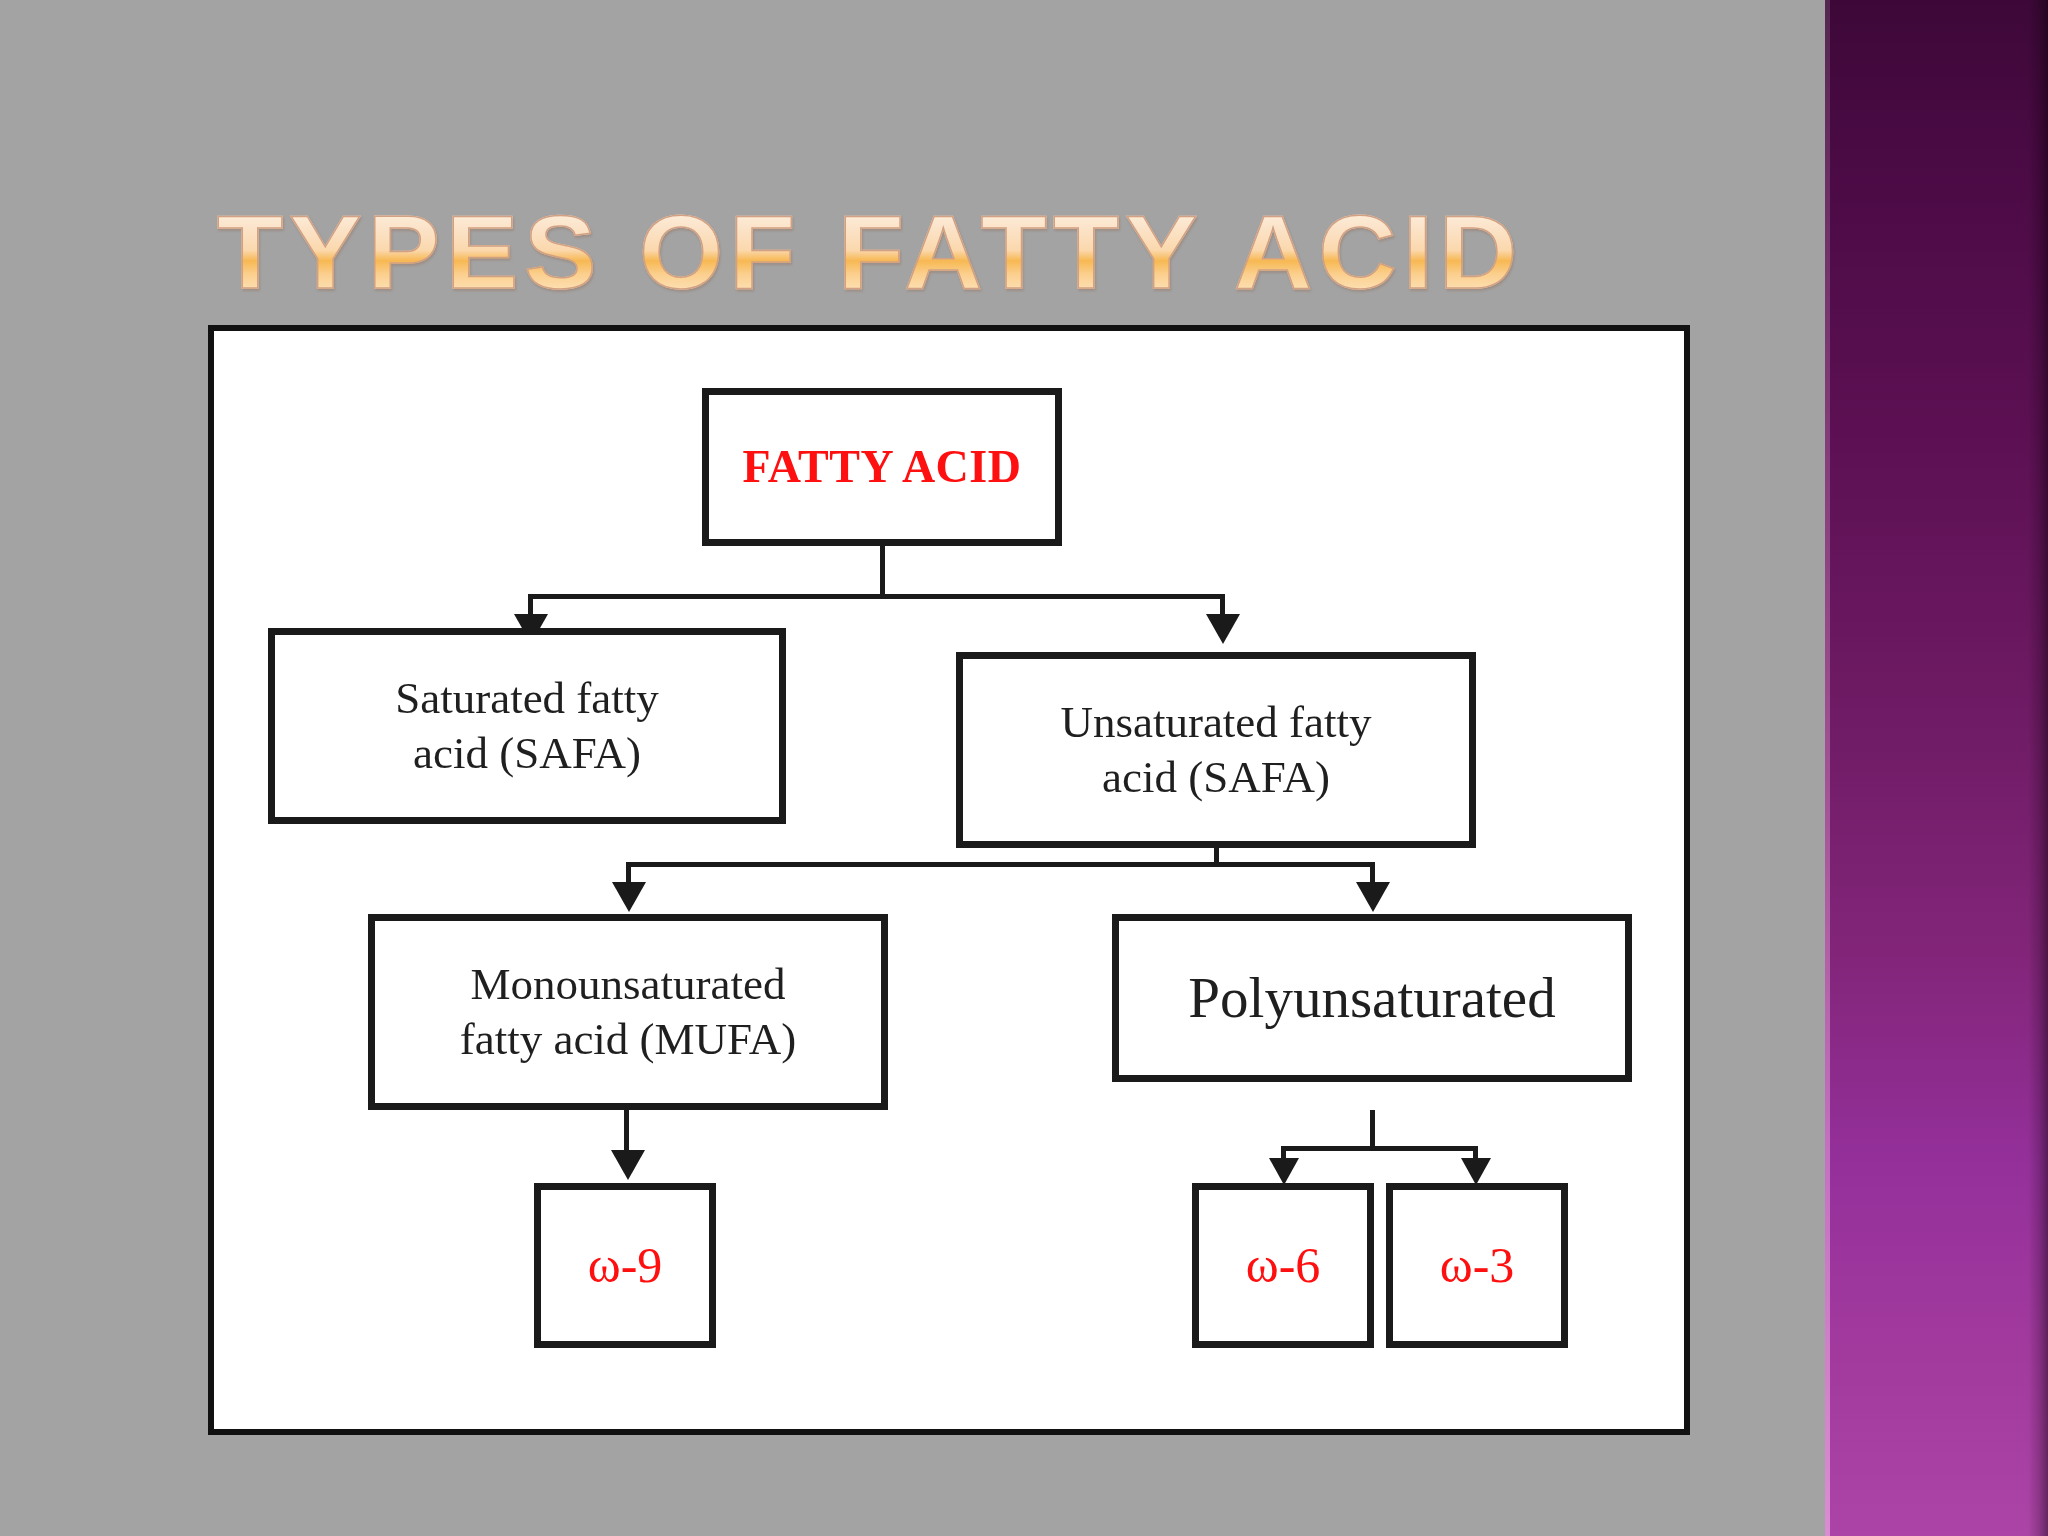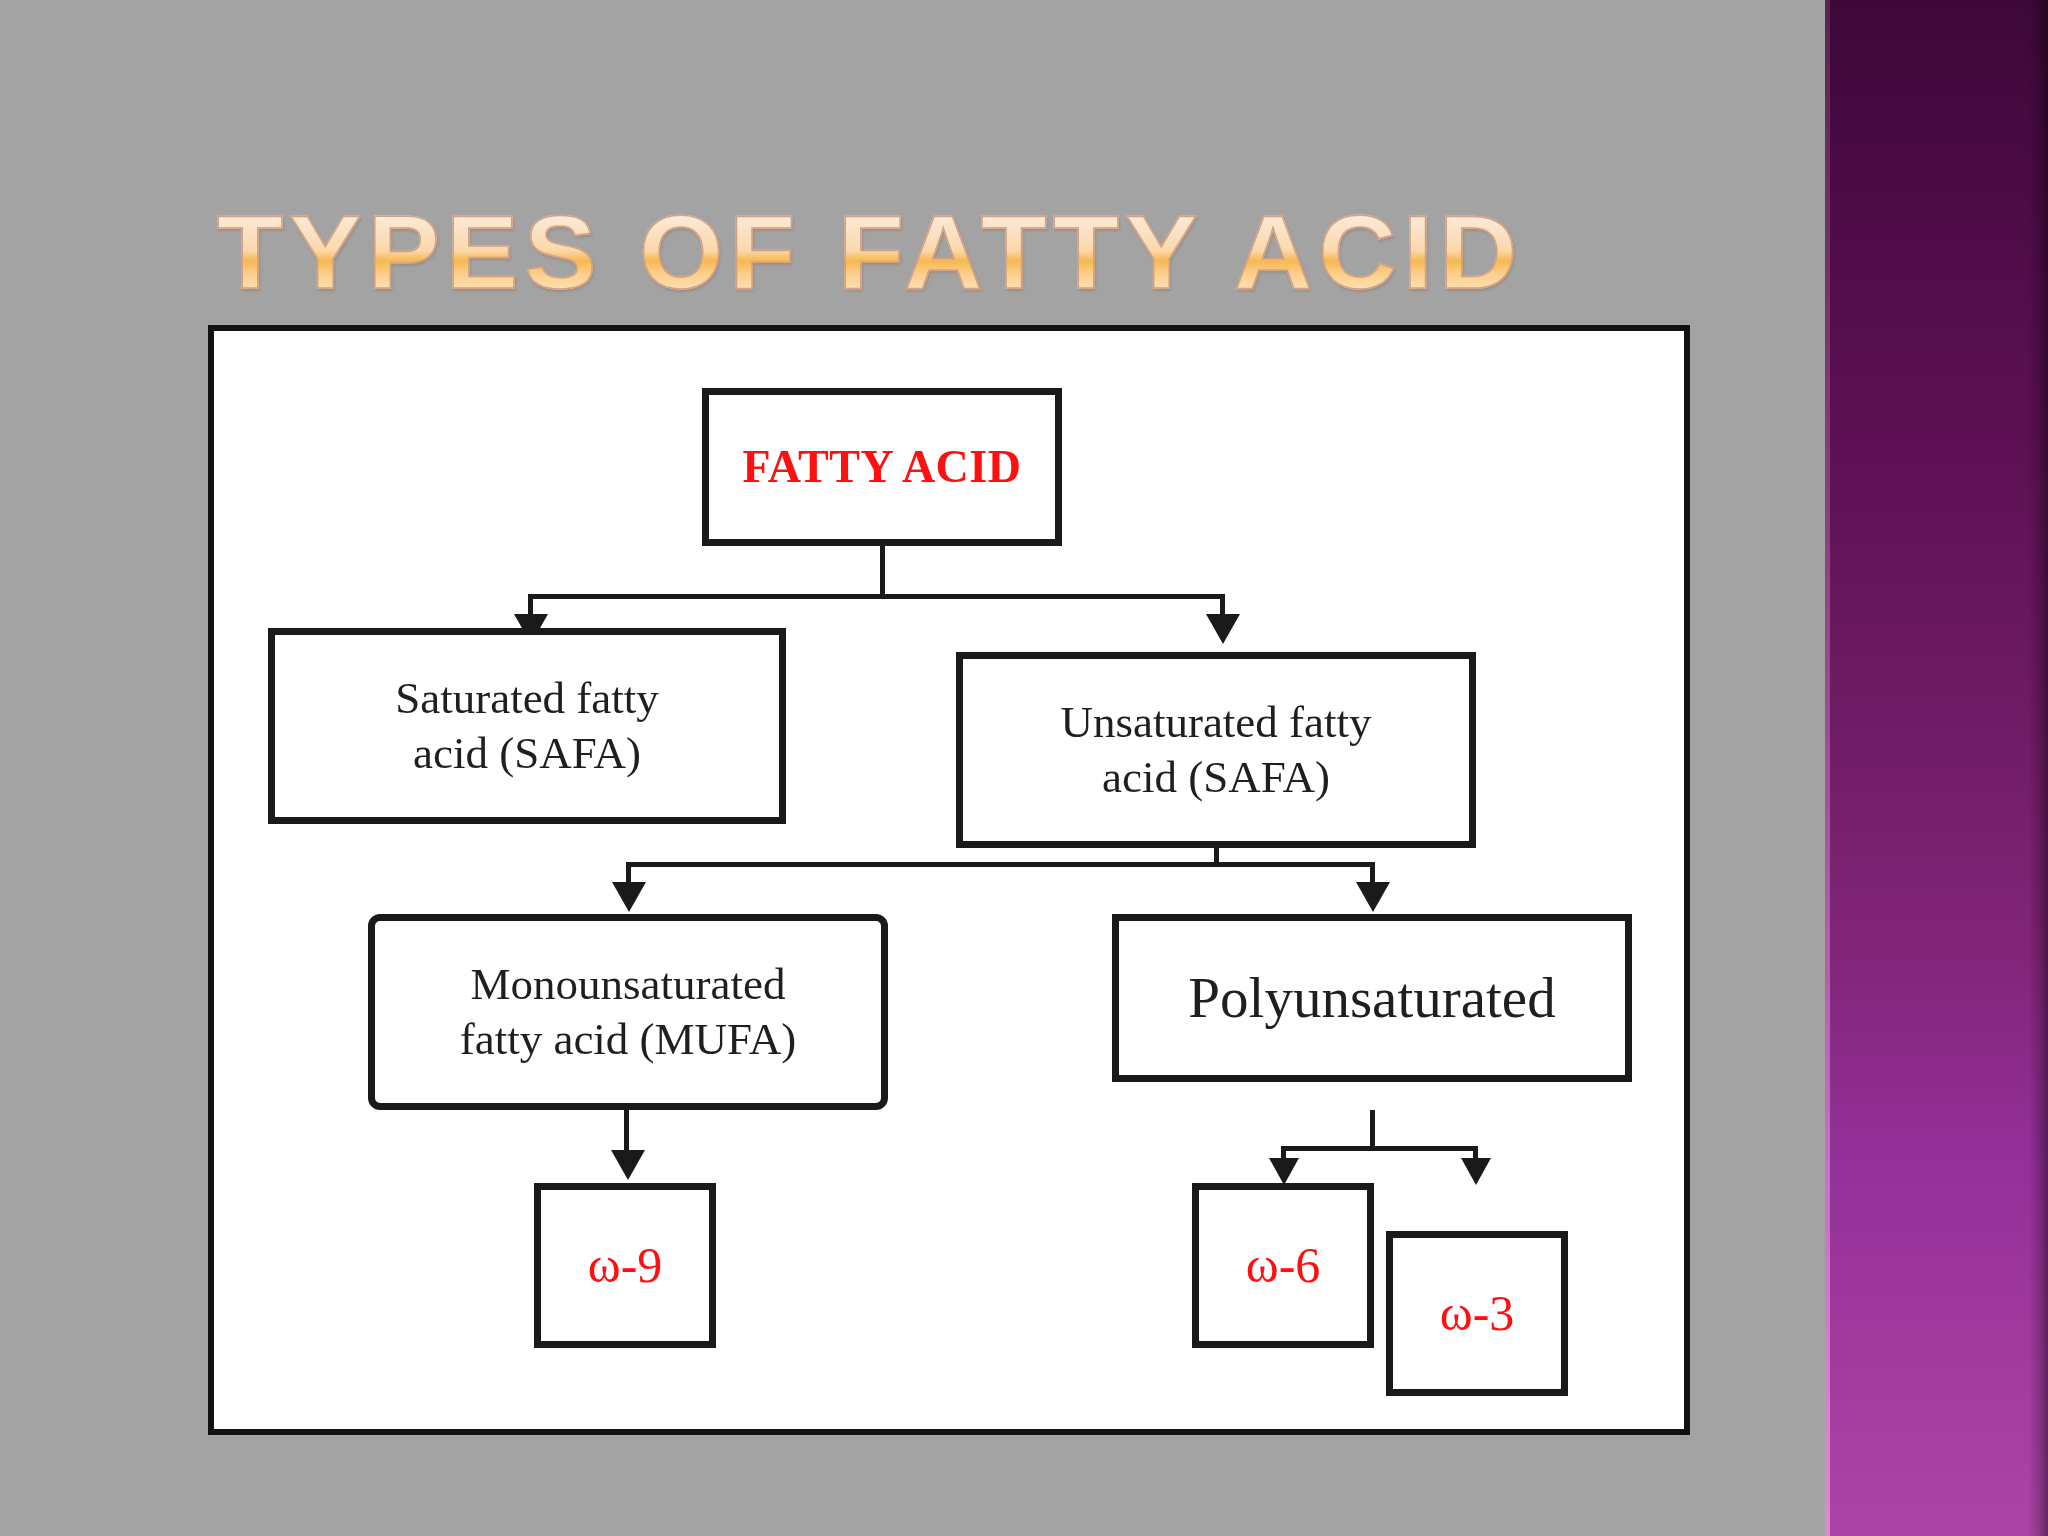--- a/index.html
+++ b/index.html
@@ -109,25 +109,25 @@
   .node.red-plain{
     color:#ff1010;
     font-weight:400;
   }
 
   
   #node-fatty-acid{ left:702px; top:388px; width:360px; height:158px;
                     font-size:46px; letter-spacing:0.5px; }
   #node-safa      { left:268px; top:628px; width:518px; height:196px; font-size:45px; }
   #node-usfa      { left:956px; top:652px; width:520px; height:196px; font-size:45px; }
-  #node-mufa      { left:368px; top:914px; width:520px; height:196px; font-size:45px;border-radius:12px; }
+  #node-mufa      { left:368px; top:914px; width:520px; height:196px; font-size:45px; }
   #node-pufa      { left:1112px;top:914px; width:520px; height:168px; font-size:57px; }
   #node-omega9    { left:534px; top:1183px;width:182px; height:165px; font-size:50px; }
   #node-omega6    { left:1192px;top:1183px;width:182px; height:165px; font-size:50px; }
-  #node-omega3    { left:1386px;top:1183px;width:182px; height:165px; font-size:50px;margin-top:48px; }
+  #node-omega3    { left:1386px;top:1183px;width:182px; height:165px; font-size:50px; }
 
   
   .line{ position:absolute; background:#1a1a1a; }
   .v{ width:5px; }
   .h{ height:5px; }
 
   
   #stem-1   { left:880px; top:546px;  width:5px;  height:52px; }
   #bus-1    { left:528px; top:594px;  width:697px;height:5px; }
   #drop-1L  { left:528px; top:594px;  width:5px;  height:28px; }

